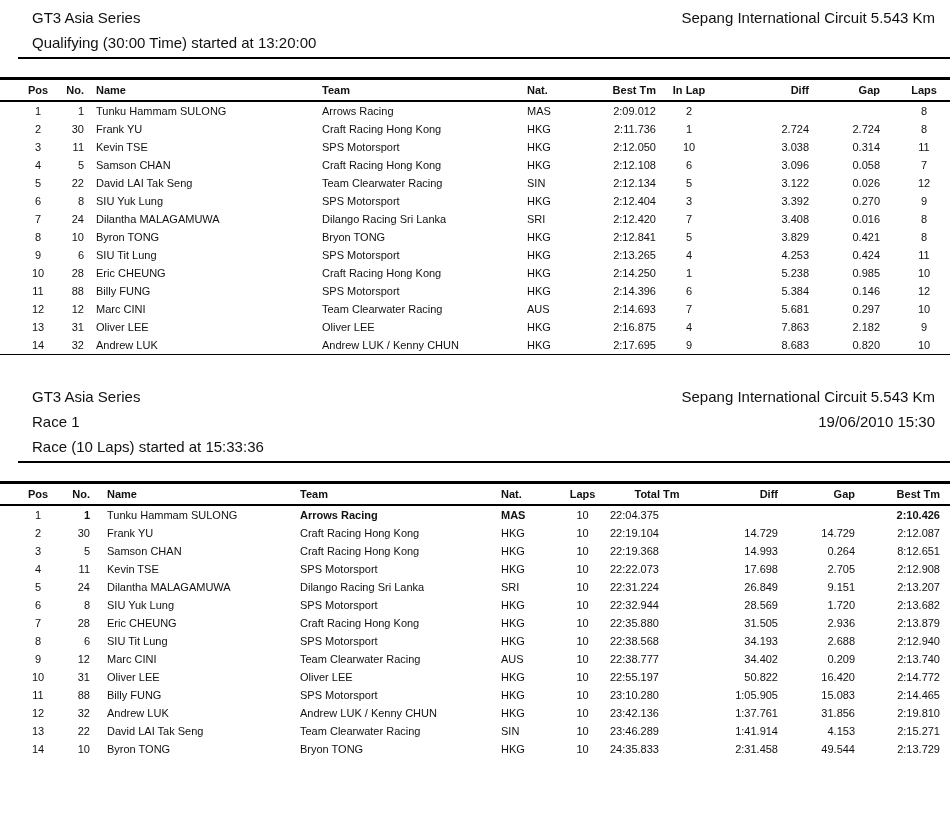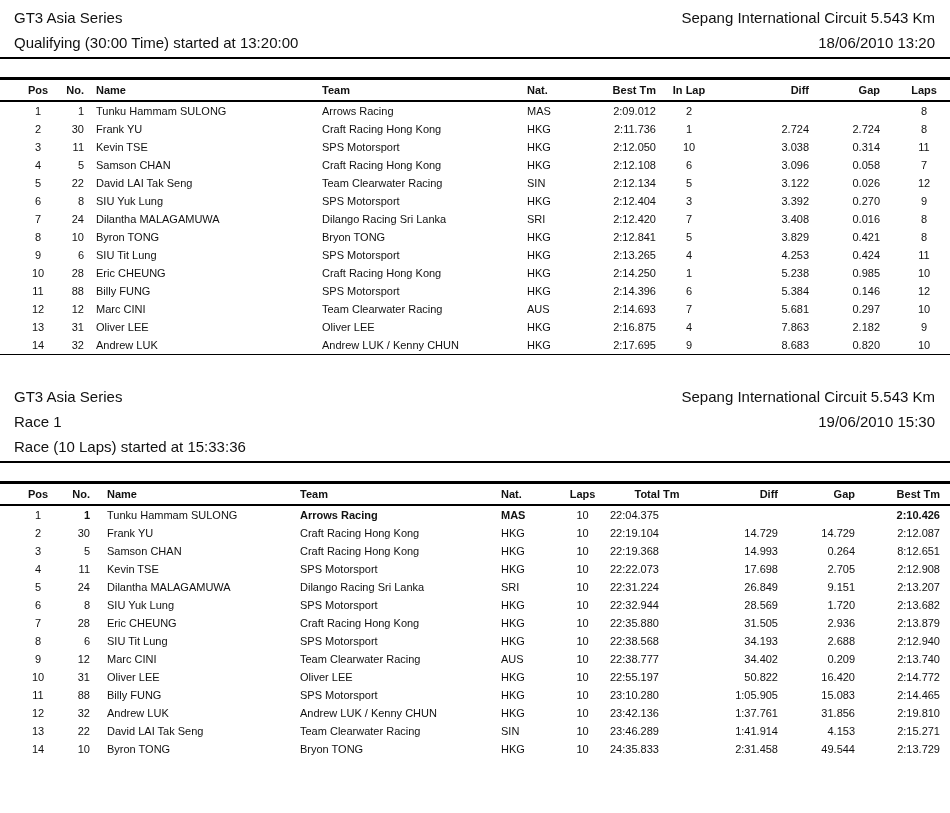--- a/index.html
+++ b/index.html
@@ -7,21 +7,21 @@
   body {
     width:950px; height:813px;
     font-family:"Liberation Sans","DejaVu Sans",sans-serif;
     color:#111111;
     overflow:hidden;
   }
   .sheet-header {
     display:flex; justify-content:space-between; align-items:flex-start;
     padding:5px 15px 2px 14px;
     border-bottom:2px solid #000;
-    font-size:15px; line-height:25px;
+    font-size:15px; line-height:25px;margin-left:18px;
   }
   .hright { text-align:right; }
   .tablewrap { margin-top:18px; }
   .rule-double {
     height:3px;
     border-top:1px solid #000;
     border-bottom:2px solid #000;
   }
   table {
     width:950px; border-collapse:collapse; table-layout:fixed;
@@ -67,21 +67,20 @@
 </head>
 <body>
 
 <div class="sheet-header">
   <div class="hleft">
     <div>GT3 Asia Series</div>
     <div>Qualifying (30:00 Time) started at 13:20:00</div>
   </div>
   <div class="hright">
     <div>Sepang International Circuit 5.543 Km</div>
-    <div>18/06/2010 13:20</div>
   </div>
 </div>
 
 <div class="tablewrap">
   <div class="rule-double"></div>
   <table class="qual">
     <thead>
       <tr>
           <th class="c0">Pos</th>
           <th class="c1">No.</th>

